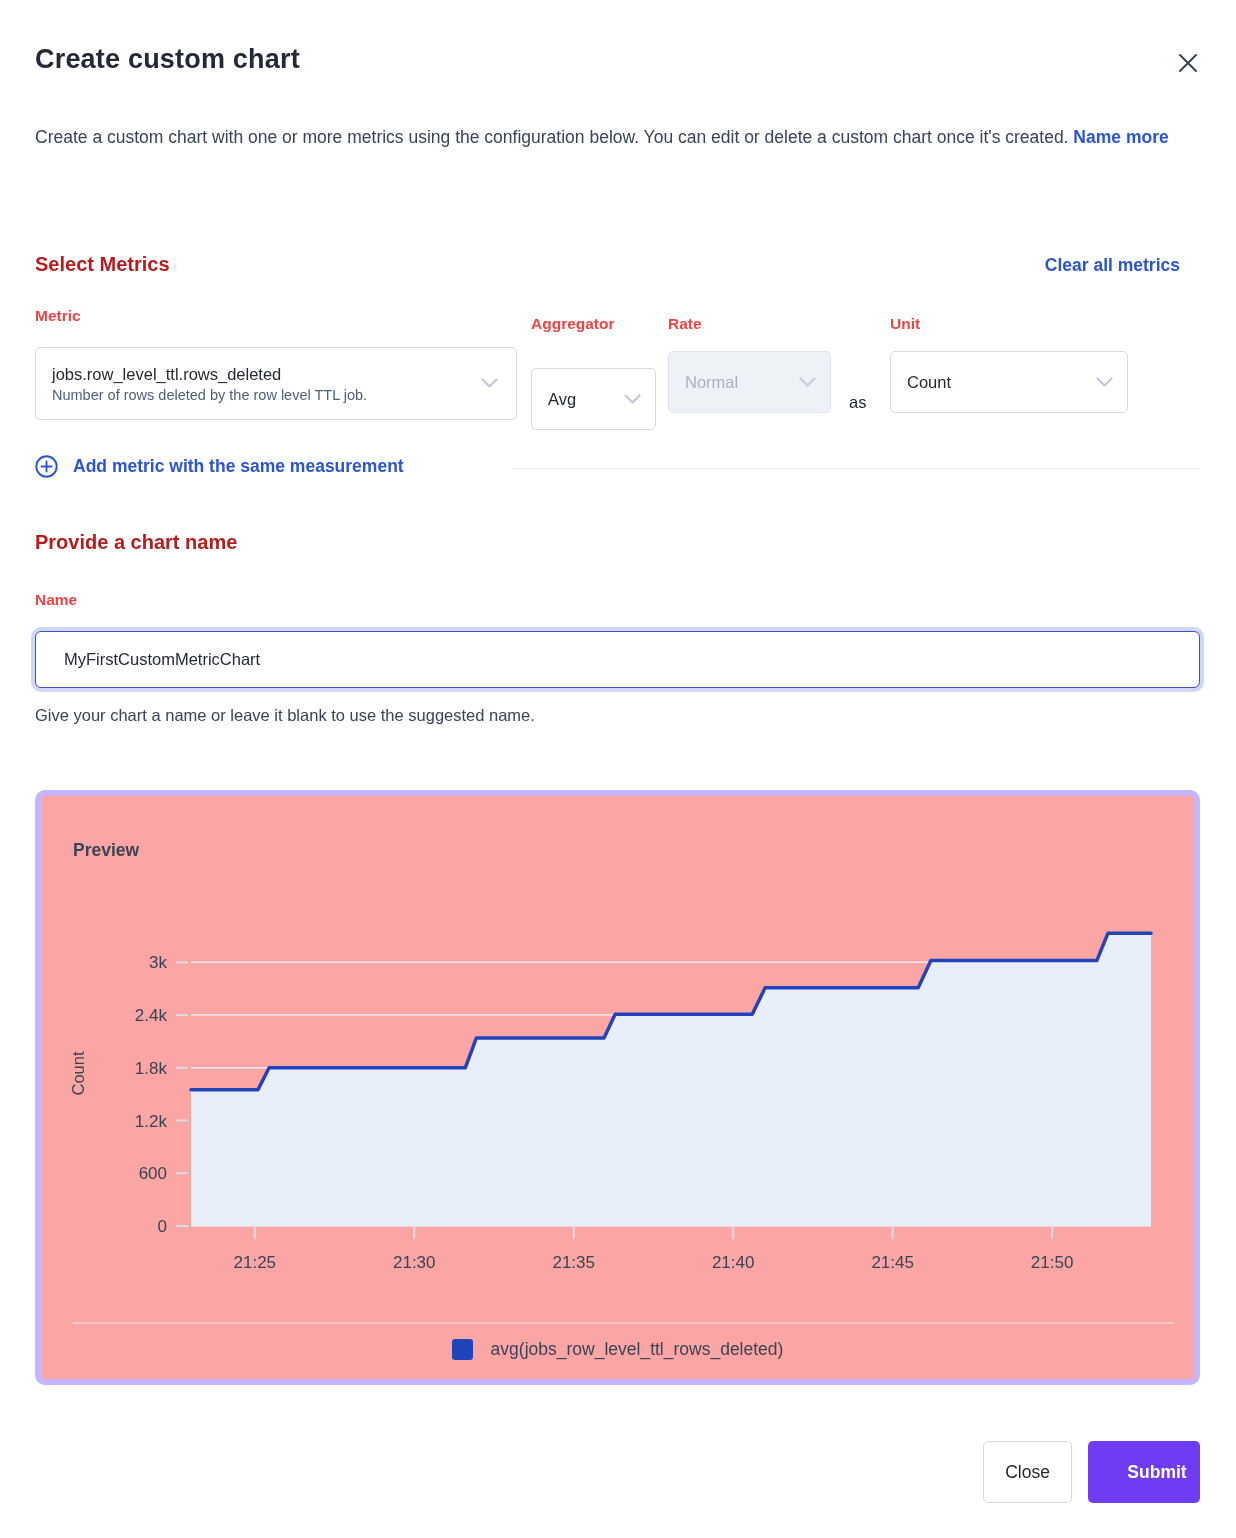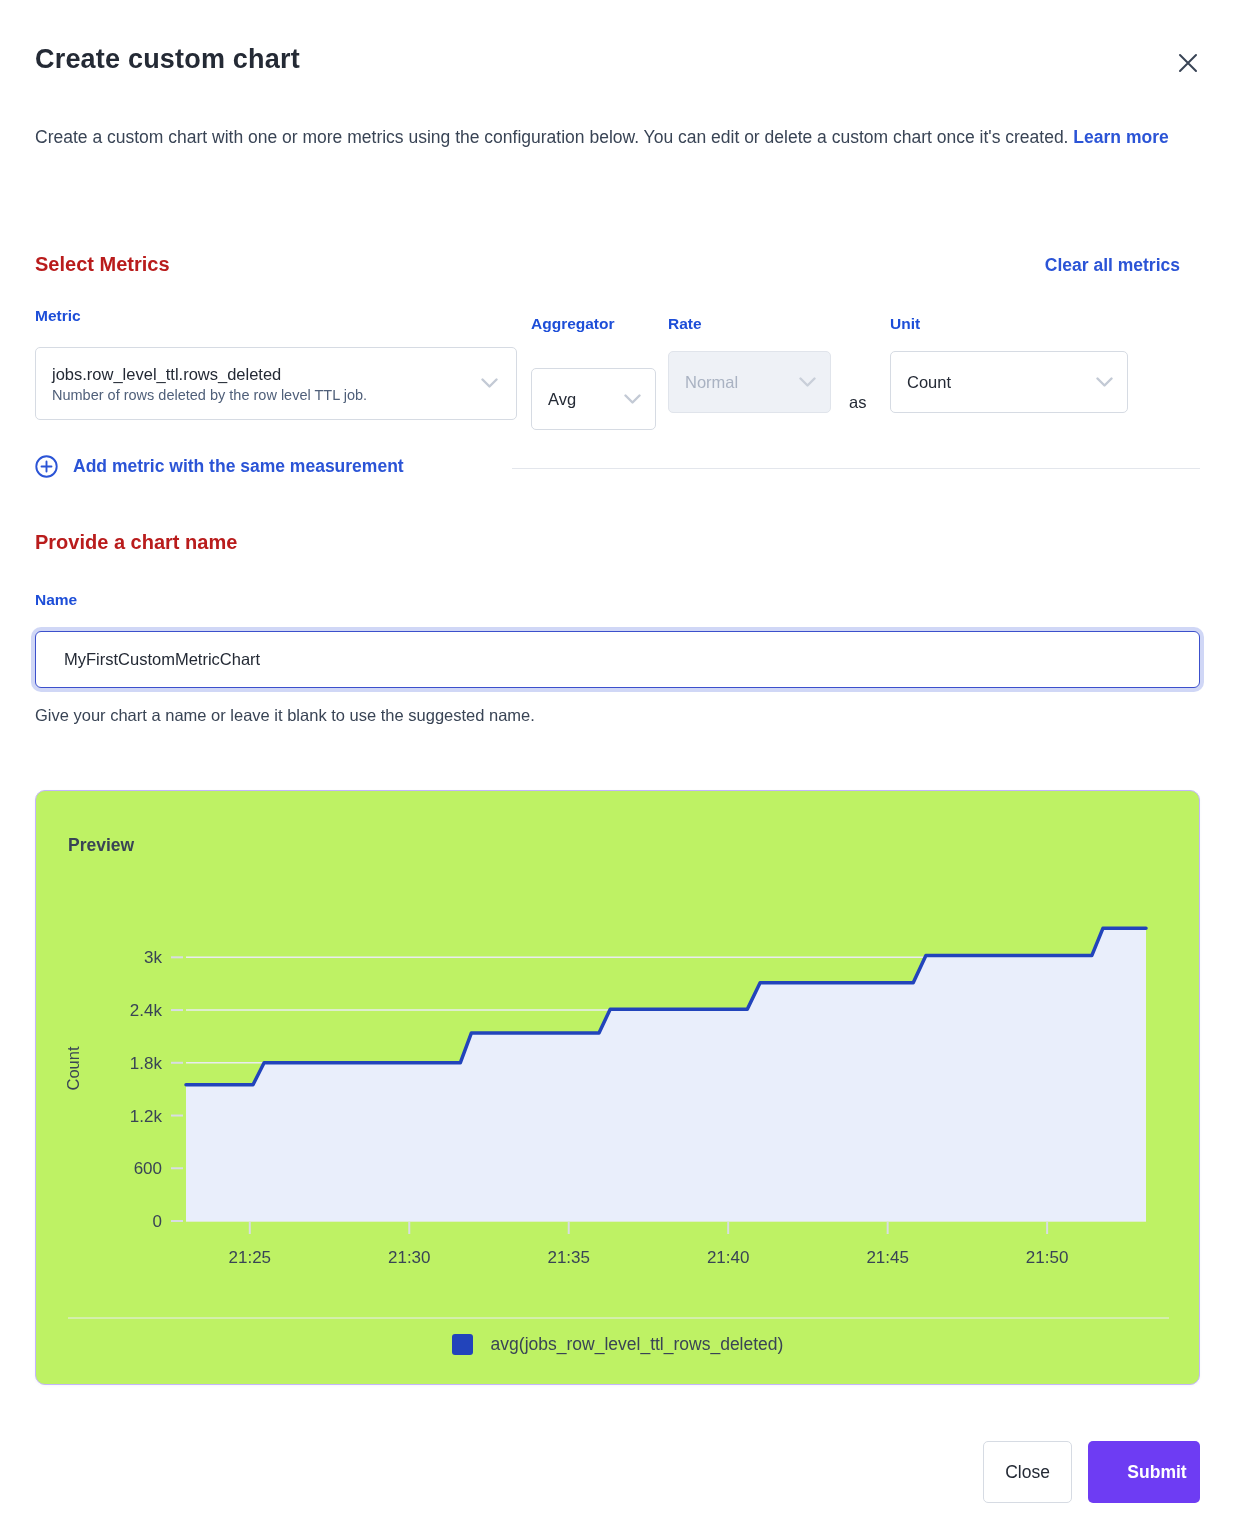--- a/index.html
+++ b/index.html
@@ -10,21 +10,21 @@
   .dialog-title { position:absolute; left:35px; top:44px; font-size:27px; font-weight:700; color:#242a35; letter-spacing:.2px; }
   .close-btn { position:absolute; left:1168px; top:44px; width:40px; height:40px; display:flex; align-items:center; justify-content:center; cursor:pointer; background:none; border:none; }
 
   .desc { position:absolute; left:35px; top:118px; width:1142px; font-size:17.5px; line-height:39px; color:#394455; }
   .desc a { color:#2b54d6; font-weight:700; text-decoration:none; cursor:pointer; }
 
   .metrics-head { position:absolute; left:35px; top:253px; width:1145px; display:flex; justify-content:space-between; align-items:baseline; }
   .h2 { font-size:20px; font-weight:700; color:#b91c1c; }
   .clear-link { font-size:17.5px; font-weight:700; color:#2b54d6; cursor:pointer; text-decoration:none; }
 
-  .field-label { position:absolute; font-size:15.5px; font-weight:700; color:#1d4ed8; }
+  .field-label { position:absolute; font-size:15.5px; font-weight:700; color:#ef4444; }
 
   .select { position:absolute; background:#fff; border:1px solid #d6dbe3; border-radius:5px; display:flex; align-items:center; cursor:pointer; }
   .select .chev { margin-left:auto; flex:none; }
   .metric-select { left:35px; top:347px; width:482px; height:73px; padding:0 18px 0 16px; }
   .metric-texts { display:flex; flex-direction:column; justify-content:center; gap:3px; min-width:0; }
   .metric-value { font-size:16.5px; color:#242a35; }
   .metric-desc { font-size:14.5px; color:#4f5f79; }
   .small-select { top:351px; height:62px; padding:0 14px 0 16px; font-size:16.5px; color:#242a35; }
   .agg-select { left:531px; width:125px;margin-top:17px; }
   .rate-select { left:668px; width:163px; background:#eef1f6; border-color:#e0e4eb; color:#a9b2c2; cursor:default; }
@@ -33,21 +33,21 @@
 
   .add-metric { position:absolute; left:35px; top:455px; display:flex; align-items:center; gap:15px; cursor:pointer; background:none; border:none; }
   .add-metric span { font-size:17.5px; font-weight:700; color:#2b54d6; }
   .add-divider { position:absolute; left:512px; top:468px; width:688px; height:1px; background:#e3e6ec; }
 
   .chart-name-heading { position:absolute; left:35px; top:531px; }
   .name-label { left:35px; top:591px; }
   .name-input { position:absolute; left:35px; top:631px; width:1165px; height:57px; border:1.5px solid #3c50cc; border-radius:6px; padding:0 28px; font-size:16.5px; color:#242a35; font-family:"Liberation Sans",sans-serif; outline:none; box-shadow:0 0 0 4px rgba(119,140,229,.35); }
   .name-helper { position:absolute; left:35px; top:706px; font-size:16.5px; color:#394455; }
 
-  .preview-card { position:absolute; left:35px; top:790px; width:1165px; height:595px; border:1px solid #c4b5fd; border-radius:10px; background:#bef264; box-shadow:0 1px 3px rgba(40,50,80,.04); }
+  .preview-card { position:absolute; left:35px; top:790px; width:1165px; height:595px; border:6px solid #c4b5fd; border-radius:10px; background:#fca5a5; box-shadow:0 1px 3px rgba(40,50,80,.04); }
   .preview-heading { position:absolute; left:32px; top:44px; font-size:17.5px; font-weight:700; color:#394455; }
   .chart-svg { position:absolute; left:0; top:0; }
   .legend { position:absolute; left:0; top:543px; width:100%; display:flex; align-items:center; justify-content:center; gap:18px; }
   .legend-swatch { width:21px; height:21px; border-radius:3px; background:#2244bb; flex:none; }
   .legend-label { font-size:17.5px; color:#394455; }
 
   .footer-btn { position:absolute; top:1441px; height:62px; border-radius:5px; font-family:"Liberation Sans",sans-serif; font-size:17.5px; cursor:pointer; display:flex; align-items:center; justify-content:center; }
   .close-footer { left:983px; width:89px; background:#fff; border:1px solid #d6dbe3; color:#242a35; font-weight:400; }
   .submit-footer { left:1088px; width:112px; background:#6e3cf3; border:none; color:#fff; font-weight:700;padding-left:26px; }
 </style>
@@ -61,21 +61,21 @@
   <button class="close-btn">
     <span>
       <svg width="22" height="22" viewBox="0 0 22 22">
           <path d="M3 3 L19 19 M19 3 L3 19" stroke="#394455" stroke-width="2" stroke-linecap="round"></path>
         </svg>
     </span>
   </button>
 
   <p class="desc">
     <span>Create a custom chart with one or more metrics using the configuration below. You can edit or delete a custom chart once it's created.</span>
-    <a>Learn more</a>
+    <a>Name more</a>
   </p>
 
   <div class="metrics-head">
     <span class="h2">Select Metrics</span>
     <a class="clear-link">Clear all metrics</a>
   </div>
 
   <span class="field-label" style="left:35px; top:307px;">Metric</span>
   <div class="select metric-select">
     <div class="metric-texts">

